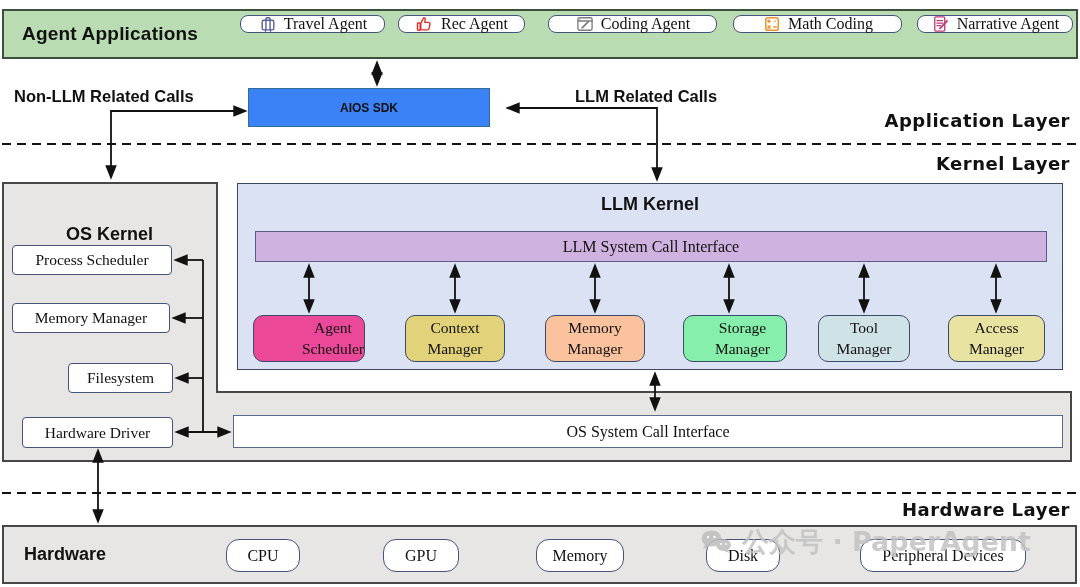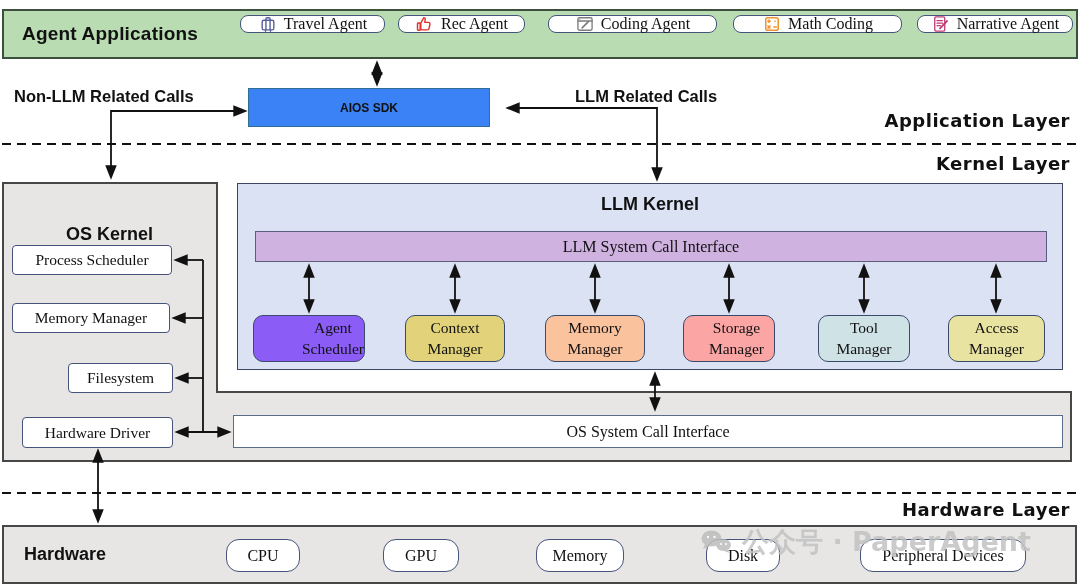--- a/index.html
+++ b/index.html
@@ -138,27 +138,27 @@
   <div class="osk-title">OS Kernel</div>
   <div class="module" style="left:12px;top:245px;width:160px;">Process Scheduler</div>
   <div class="module" style="left:12px;top:303px;width:158px;">Memory Manager</div>
   <div class="module" style="left:68px;top:363px;width:105px;">Filesystem</div>
   <div class="module" style="left:22px;top:417px;width:151px;height:31px;">Hardware Driver</div>
 
   <div class="llm-kernel"></div>
   <div class="llm-title">LLM Kernel</div>
   <div class="llm-sci">LLM System Call Interface</div>
 
-  <div class="mgr" style="left: 253px; width: 112px; background-color: #8b5cf6; padding-left: 48px;">Agent
+  <div class="mgr" style="left: 253px; width: 112px; background-color: #ec4899; padding-left: 48px;">Agent
 Scheduler</div>
   <div class="mgr" style="left: 405px; width: 100px; background-color: rgb(226, 211, 123);">Context
 Manager</div>
   <div class="mgr" style="left: 545px; width: 100px; background-color: rgb(251, 194, 158);">Memory
 Manager</div>
-  <div class="mgr" style="left: 683px; width: 92px; background-color: #fca5a5; padding-left: 15px;">Storage
+  <div class="mgr" style="left: 683px; width: 104px; background-color: #86efac; padding-left: 15px;">Storage
 Manager</div>
   <div class="mgr" style="left: 818px; width: 92px; background-color: rgb(207, 226, 230);">Tool
 Manager</div>
   <div class="mgr" style="left: 948px; width: 97px; background-color: rgb(233, 227, 162);">Access
 Manager</div>
 
   <div class="os-sci">OS System Call Interface</div>
 
   <div class="hw-bar">
     <div class="hw-title">Hardware</div>

